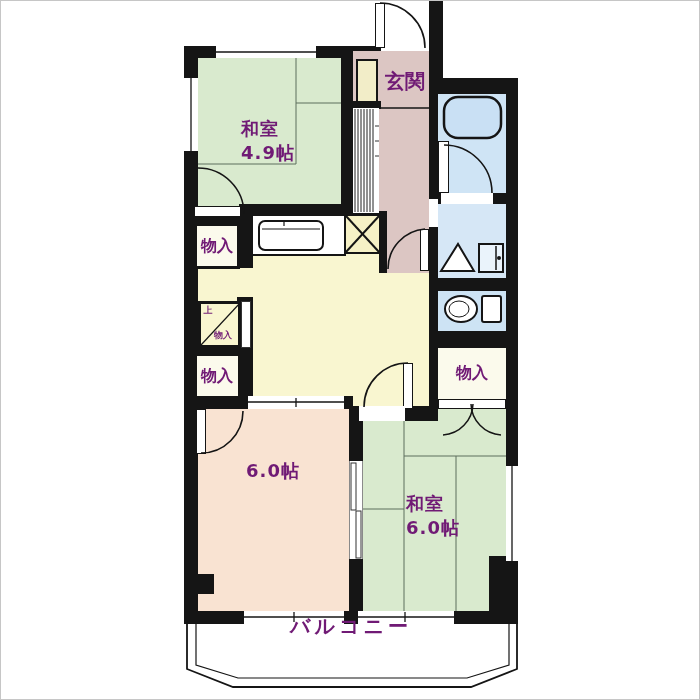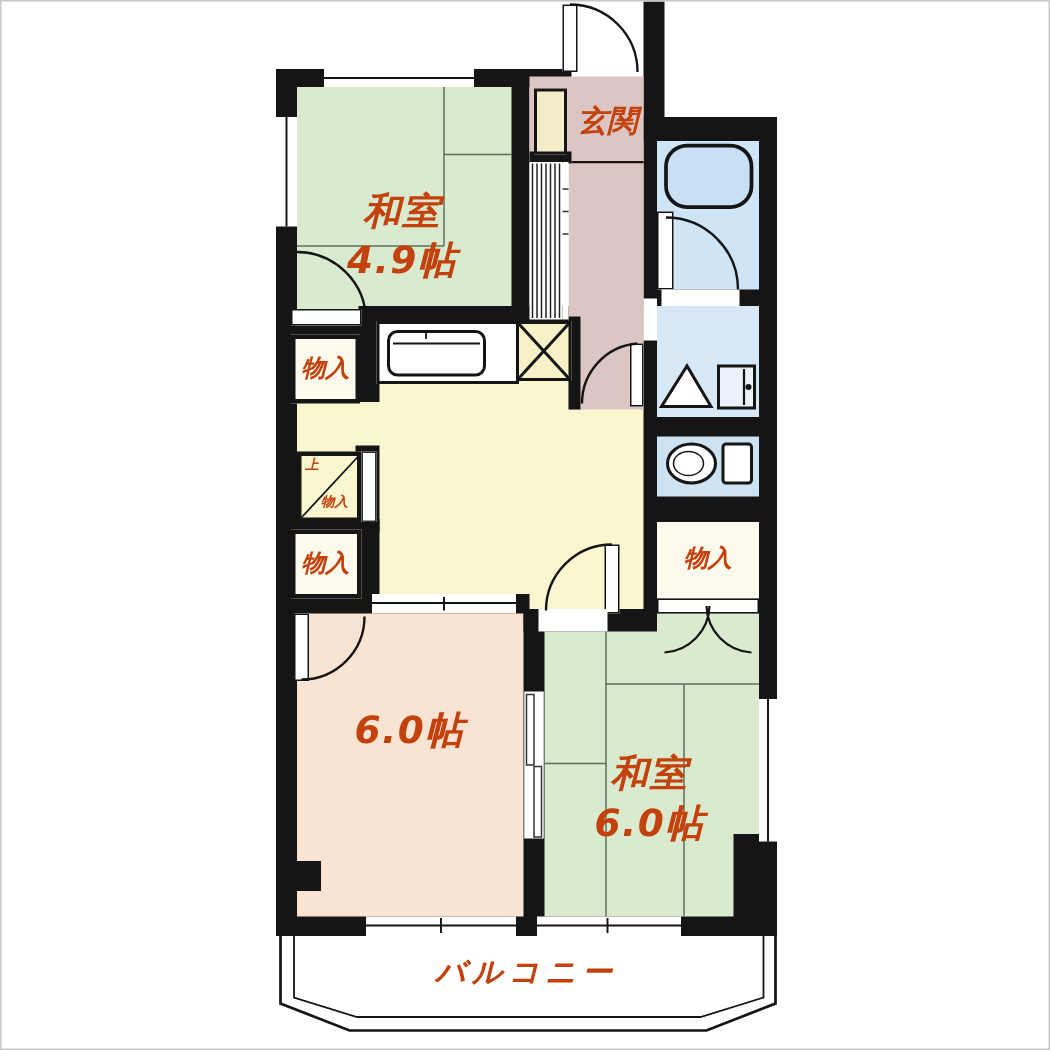--- a/index.html
+++ b/index.html
@@ -1,23 +1,23 @@
 <!DOCTYPE html>
 <html><head>
 <meta charset="utf-8">
 <style>
   html,body{margin:0;padding:0;background:#ffffff;}
   #stage{position:relative;width:698px;height:698px;background:#ffffff;border:1px solid #c6c6c6;
          font-family:"DejaVu Sans",sans-serif;overflow:hidden;}
   .wall{position:absolute;background:#151515;}
   .room{position:absolute;}
   .box{position:absolute;box-sizing:border-box;}
-  .lbl{position:absolute;transform:translate(-50%,-50%);color:#c2410c;font-weight:700;
-       white-space:nowrap;text-align:center;font-style:italic;}
-  .lbl.big{font-size:25px;letter-spacing:1px;margin-top:16px;}
+  .lbl{position:absolute;transform:translate(-50%,-50%);color:#701a75;font-weight:700;
+       white-space:nowrap;}
+  .lbl.big{font-size:18px;letter-spacing:1px;}
   .lbl.mid{font-size:20px;}
   .lbl.sm{font-size:16px;}
   .lbl.tiny{font-size:9px;font-weight:700;}
   svg.ovl{position:absolute;left:0;top:0;pointer-events:none;}
 </style>
 </head>
 <body>
 
 <div id="stage">
 
@@ -186,21 +186,21 @@
   </div>
   <div class="lbl big" style="left:340px;top:327px;">
   </div>
   <div class="lbl big" style="left:272px;top:470px;">
     <div>6.0帖</div>
   </div>
   <div class="lbl big" style="left:432px;top:515px;">
     <div>和室</div>
     <div>6.0帖</div>
   </div>
-  <div class="lbl mid" style="left:350px;top:647px;letter-spacing:4px;">
+  <div class="lbl mid" style="left:350px;top:625px;letter-spacing:4px;">
     <span>バルコニー</span>
   </div>
   <div class="lbl sm" style="left:216px;top:245px;">
     <span>物入</span>
   </div>
   <div class="lbl sm" style="left:216px;top:375px;">
     <span>物入</span>
   </div>
   <div class="lbl sm" style="left:471px;top:372px;">
     <span>物入</span>

